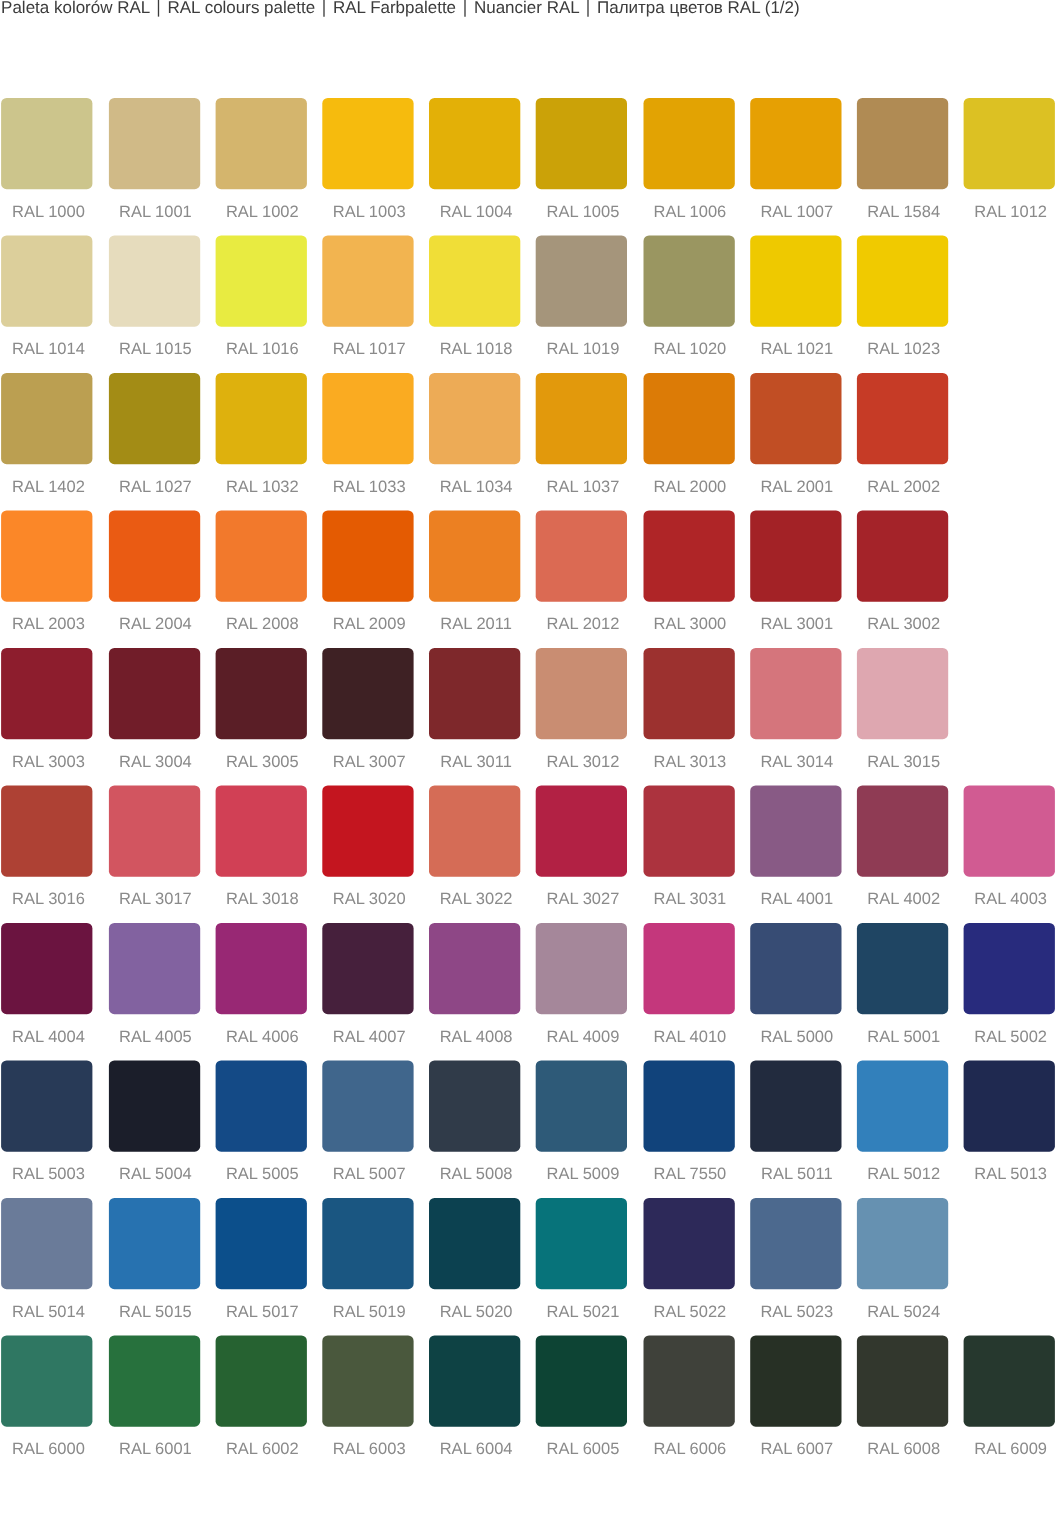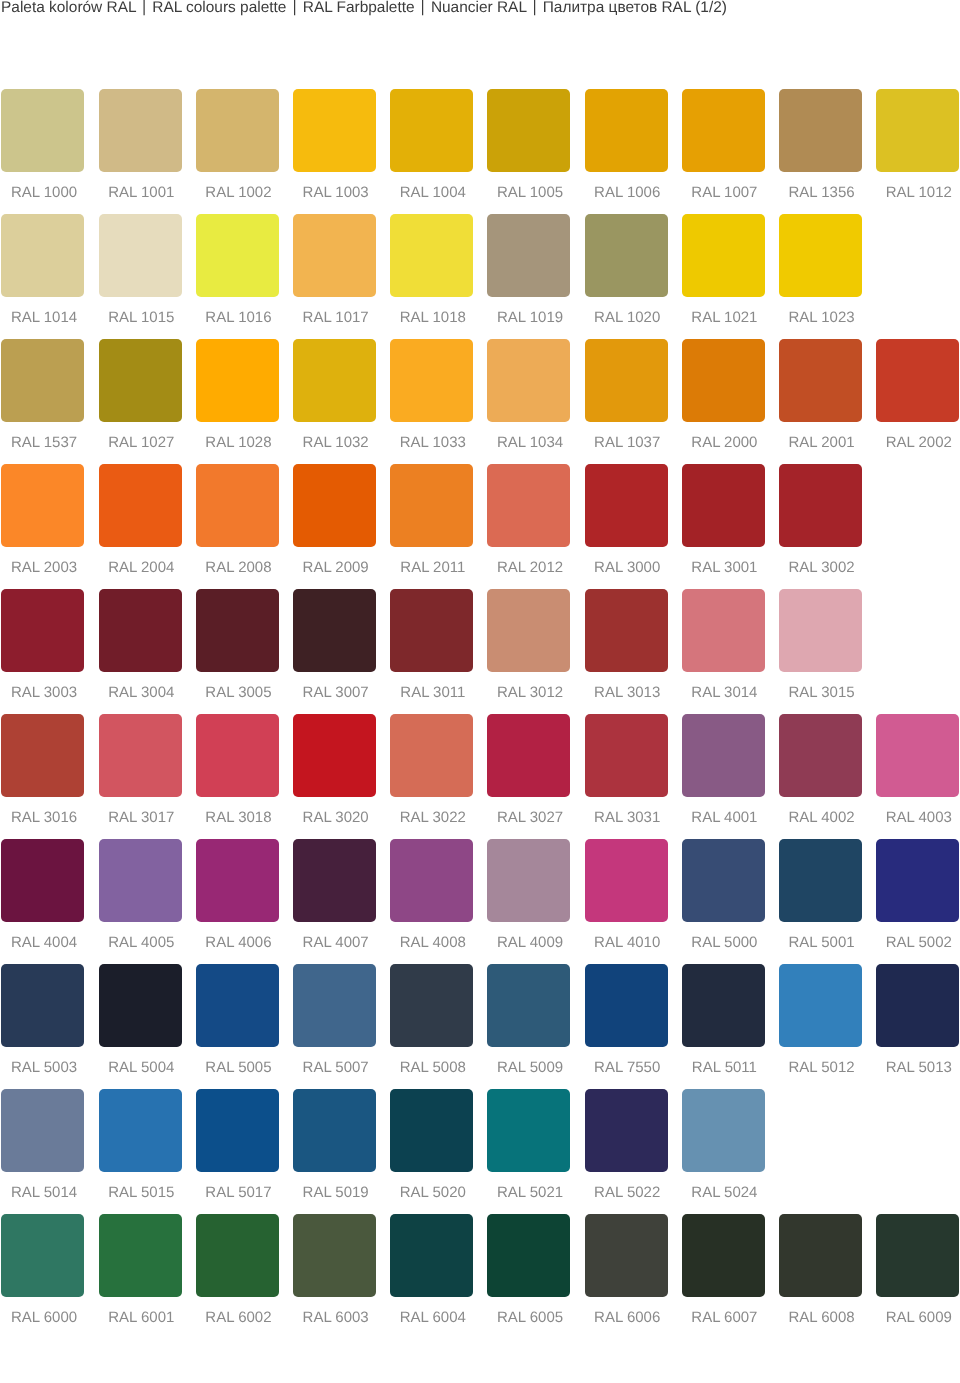--- a/index.html
+++ b/index.html
@@ -65,21 +65,21 @@
     <div class="cell">
      <div class="chip" style="background: rgb(226, 163, 3);"></div>
      <div class="lbl">RAL 1006</div>
     </div>
     <div class="cell">
      <div class="chip" style="background: rgb(230, 160, 3);"></div>
      <div class="lbl">RAL 1007</div>
     </div>
     <div class="cell">
      <div class="chip" style="background: rgb(176, 139, 84);"></div>
-     <div class="lbl">RAL 1356</div>
+     <div class="lbl">RAL 1584</div>
     </div>
     <div class="cell">
      <div class="chip" style="background: rgb(220, 193, 35);"></div>
      <div class="lbl">RAL 1012</div>
     </div>
    </div>
    <div class="row">
     <div class="cell">
      <div class="chip" style="background: rgb(220, 207, 155);"></div>
      <div class="lbl">RAL 1014</div>
@@ -113,31 +113,27 @@
      <div class="lbl">RAL 1021</div>
     </div>
     <div class="cell">
      <div class="chip" style="background: rgb(240, 202, 0);"></div>
      <div class="lbl">RAL 1023</div>
     </div>
    </div>
    <div class="row">
     <div class="cell">
      <div class="chip" style="background: rgb(187, 159, 81);"></div>
-     <div class="lbl">RAL 1537</div>
+     <div class="lbl">RAL 1402</div>
     </div>
     <div class="cell">
      <div class="chip" style="background: rgb(163, 140, 21);"></div>
      <div class="lbl">RAL 1027</div>
     </div>
     <div class="cell">
-     <div class="chip" style="background: rgb(255, 171, 0);"></div>
-     <div class="lbl">RAL 1028</div>
-    </div>
-    <div class="cell">
      <div class="chip" style="background: rgb(222, 177, 13);"></div>
      <div class="lbl">RAL 1032</div>
     </div>
     <div class="cell">
      <div class="chip" style="background: rgb(250, 171, 33);"></div>
      <div class="lbl">RAL 1033</div>
     </div>
     <div class="cell">
      <div class="chip" style="background: rgb(237, 171, 86);"></div>
      <div class="lbl">RAL 1034</div>
@@ -382,20 +378,24 @@
      <div class="chip" style="background: rgb(12, 65, 80);"></div>
      <div class="lbl">RAL 5020</div>
     </div>
     <div class="cell">
      <div class="chip" style="background: rgb(7, 115, 122);"></div>
      <div class="lbl">RAL 5021</div>
     </div>
     <div class="cell">
      <div class="chip" style="background: rgb(45, 41, 89);"></div>
      <div class="lbl">RAL 5022</div>
+    </div>
+    <div class="cell">
+     <div class="chip" style="background: rgb(76, 105, 142);"></div>
+     <div class="lbl">RAL 5023</div>
     </div>
     <div class="cell">
      <div class="chip" style="background: rgb(102, 145, 177);"></div>
      <div class="lbl">RAL 5024</div>
     </div>
    </div>
    <div class="row">
     <div class="cell">
      <div class="chip" style="background: rgb(47, 119, 98);"></div>
      <div class="lbl">RAL 6000</div>

